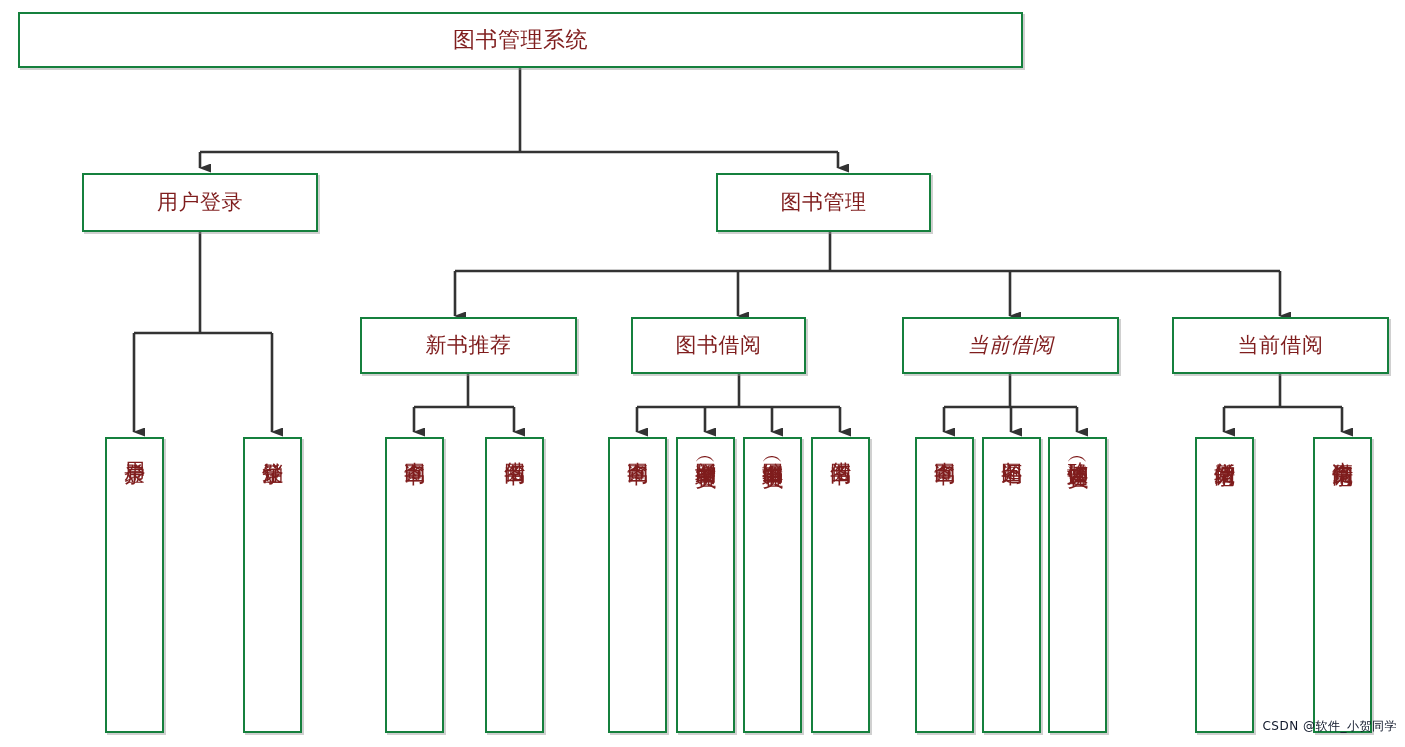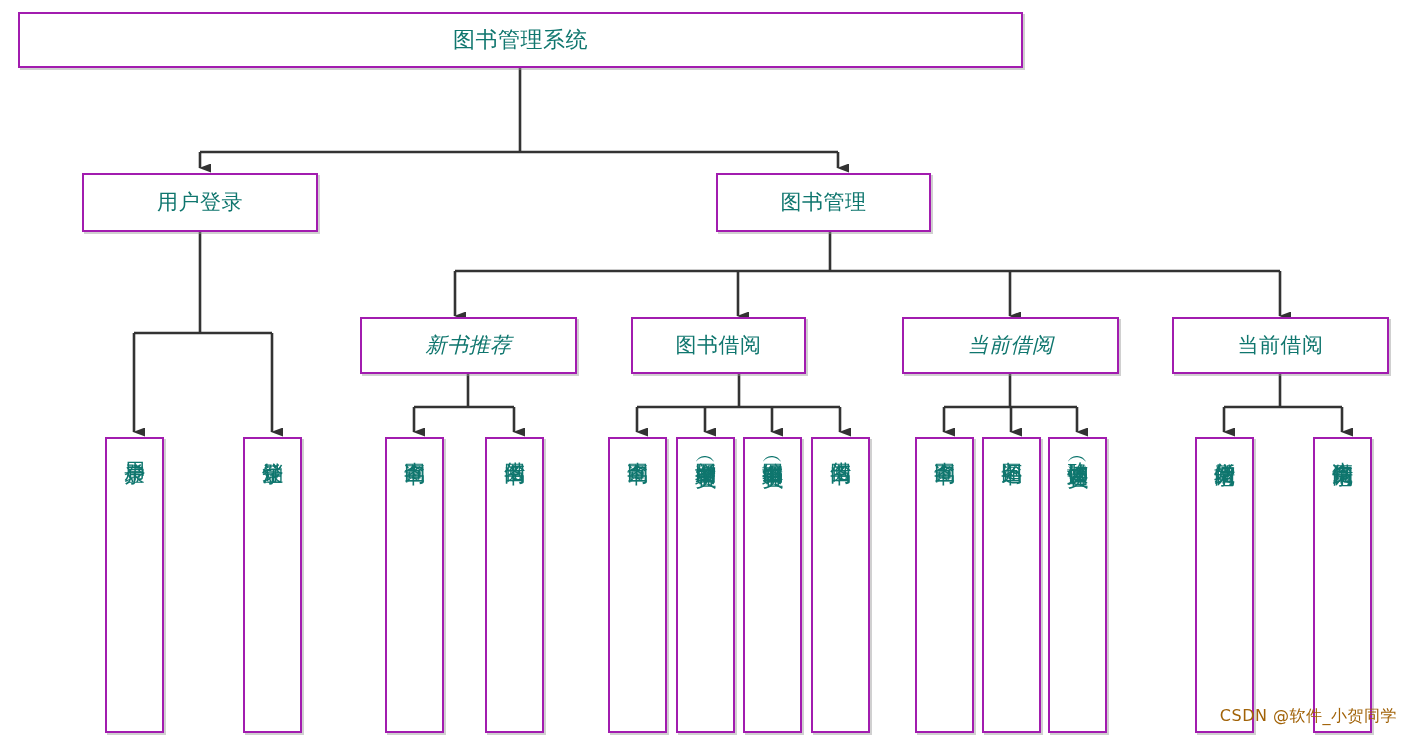--- a/index.html
+++ b/index.html
@@ -16,26 +16,26 @@
     width: 1405px;
     height: 747px;
     background: #ffffff;
     overflow: hidden;
   }
   
   .node {
     position: absolute;
     box-sizing: border-box;
     background: #ffffff;
-    border: 2px solid #a21caf;
+    border: 2px solid #15803d;
     box-shadow: 2px 2px 0 rgba(150,150,150,0.45);
     display: flex;
     align-items: center;
     justify-content: center;
-    color: #0f766e;
+    color: #7f1d1d;
   }
   .node .label {
     display: block;
     line-height: 1.28;
     text-align: center;
     letter-spacing: 0.5px;
     white-space: nowrap;
   }
   
   .node.h .label {
@@ -62,23 +62,23 @@
     left: 0;
     top: 0;
     width: 1405px;
     height: 747px;
     pointer-events: none;
   }
   
   .watermark {
     position: absolute;
     right: 8px;
-    bottom: 20px;
-    font-size: 16px;
-    color: #a16207;
+    bottom: 12px;
+    font-size: 12px;
+    color: #0f172a;
     letter-spacing: 0.5px;
     white-space: nowrap;
     font-family: "DejaVu Sans", "Liberation Sans", sans-serif;
   }
 </style>
 </head>
 <body>
 
 <div id="canvas">
 
@@ -136,21 +136,21 @@
     <span class="label">图书管理系统</span>
   </div>
 
   <div class="node h" style="left:82px; top:173px; width:236px; height:59px;">
     <span class="label">用户登录</span>
   </div>
   <div class="node h" style="left:716px; top:173px; width:215px; height:59px;">
     <span class="label">图书管理</span>
   </div>
 
-  <div class="node h" style="left:360px; top:317px; width:217px; height:57px;font-style:italic;">
+  <div class="node h" style="left:360px; top:317px; width:217px; height:57px;">
     <span class="label">新书推荐</span>
   </div>
   <div class="node h" style="left:631px; top:317px; width:175px; height:57px;">
     <span class="label">图书借阅</span>
   </div>
   <div class="node h" style="left:902px; top:317px; width:217px; height:57px;font-style:italic;">
     <span class="label">当前借阅</span>
   </div>
   <div class="node h" style="left:1172px; top:317px; width:217px; height:57px;">
     <span class="label">当前借阅</span>

